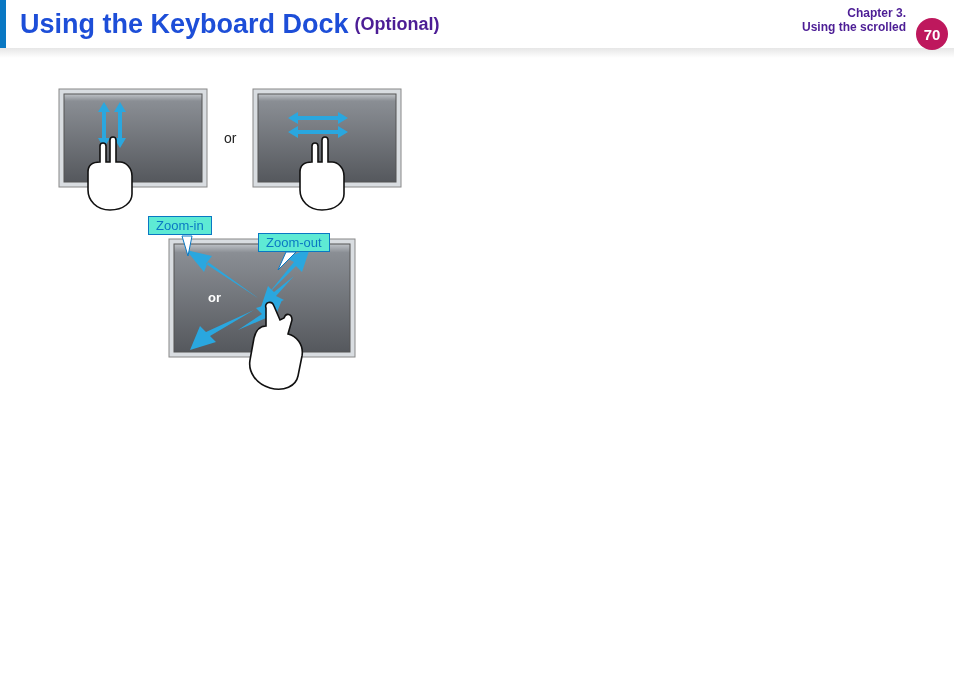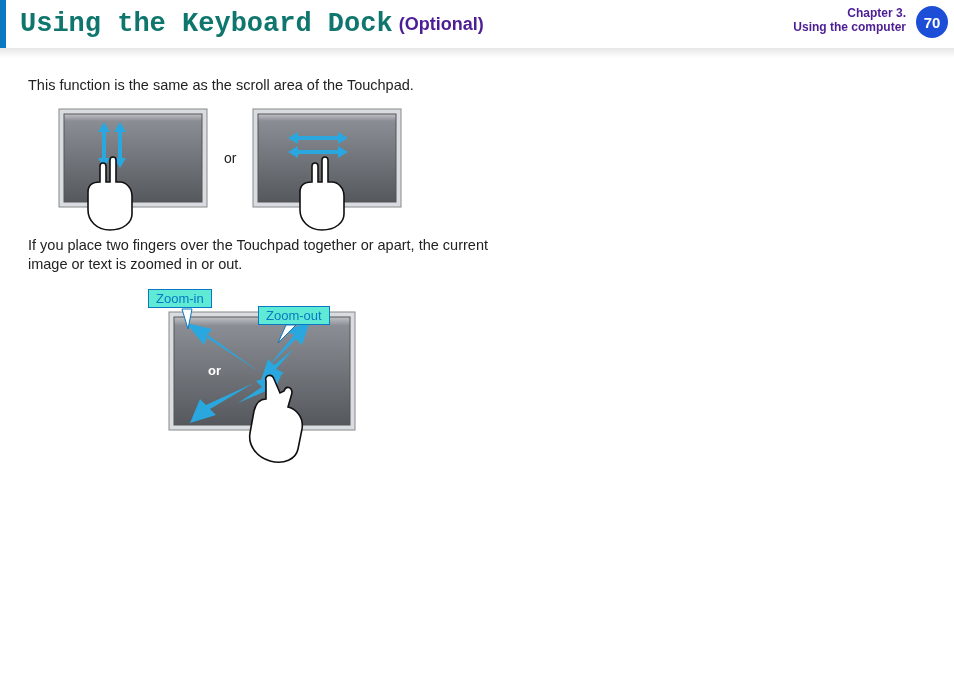--- a/index.html
+++ b/index.html
@@ -16,47 +16,46 @@
     position: relative;
     height: 48px;
     border-left: 6px solid #0a78c3;
     padding-left: 14px;
     display: flex;
     align-items: center;
   }
   .title-main {
     font-size: 27px;
     font-weight: 700;
-    color: #0f766e;
-    font-family: Liberation Mono, monospace;
+    color: #1d4ed8;
   }
   .title-opt {
     font-size: 18px;
     font-weight: 700;
     margin-left: 6px;
     color: #4c1d95;
   }
   .chapter {
     position: absolute;
     right: 48px;
     top: 6px;
     text-align: right;
     font-size: 12px;
     line-height: 14px;
     font-weight: 700;
     color: #4c1d95;
   }
   .page-badge {
     position: absolute;
     right: 6px;
-    top: 6px;
+    top: 18px;
     width: 32px;
     height: 32px;
     border-radius: 50%;
-    background: #1d4ed8;
+    background: #be185d;
     color: #fff;
     display: flex;
     align-items: center;
     justify-content: center;
     font-weight: 700;
     font-size: 15px;
   }
   .header-shadow {
     height: 10px;
     background: linear-gradient(#e6e6e6, rgba(255,255,255,0));
@@ -126,31 +125,30 @@
   }
 </style>
 </head>
 <body>
 
 <div class="header">
   <span class="title-main">Using the Keyboard Dock</span>
   <span class="title-opt">(Optional)</span>
   <div class="chapter">
     <div>Chapter 3.</div>
-    <div>Using the computer</div>
+    <div>Using the scrolled</div>
   </div>
   <div class="page-badge">
     <span>70</span>
   </div>
 </div>
 <div class="header-shadow"></div>
 
 <div class="content">
 
-  <div class="body-text">This function is the same as the scroll area of the Touchpad.</div>
 
   <div class="illus-row">
     <div class="pad">
       <svg width="150" height="130" viewBox="0 0 150 130">
         <defs>
           <linearGradient id="gp1" x1="0" y1="0" x2="0" y2="1">
             <stop offset="0" stop-color="#bfc3c8"></stop>
             <stop offset="0.08" stop-color="#8a8e94"></stop>
             <stop offset="1" stop-color="#55585d"></stop>
           </linearGradient>
@@ -184,21 +182,20 @@
           <path d="M36 44 l10 6 v-4 h40 v-4 h-40 v-4 z"></path>
         </g>
 
         <g fill="#fff" stroke="#111" stroke-width="1.6">
           <path d="M60 58 c0 -4 6 -4 6 0 v16 h4 v-22 c0 -4 6 -4 6 0 v22 h4 c6 0 12 6 12 14 v18 c0 8 -8 16 -22 16 c-14 0 -22 -10 -22 -20 v-18 c0 -6 4 -10 12 -10 z"></path>
         </g>
       </svg>
     </div>
   </div>
 
-  <div class="body-text">If you place two fingers over the Touchpad together or apart, the current image or text is zoomed in or out.</div>
 
   <div class="zoom-row">
     <div class="label-box label-zoomin">Zoom-in</div>
     <div class="label-box label-zoomout">Zoom-out</div>
 
     <svg width="260" height="170" style="position:absolute;left:0;top:0;z-index:4">
       <polygon points="44,20 54,20 50,40" fill="#fff" stroke="#0a78c3"></polygon>
       <polygon points="148,36 158,36 140,54" fill="#fff" stroke="#0a78c3"></polygon>
     </svg>
     <div class="zoom-or">or</div>

